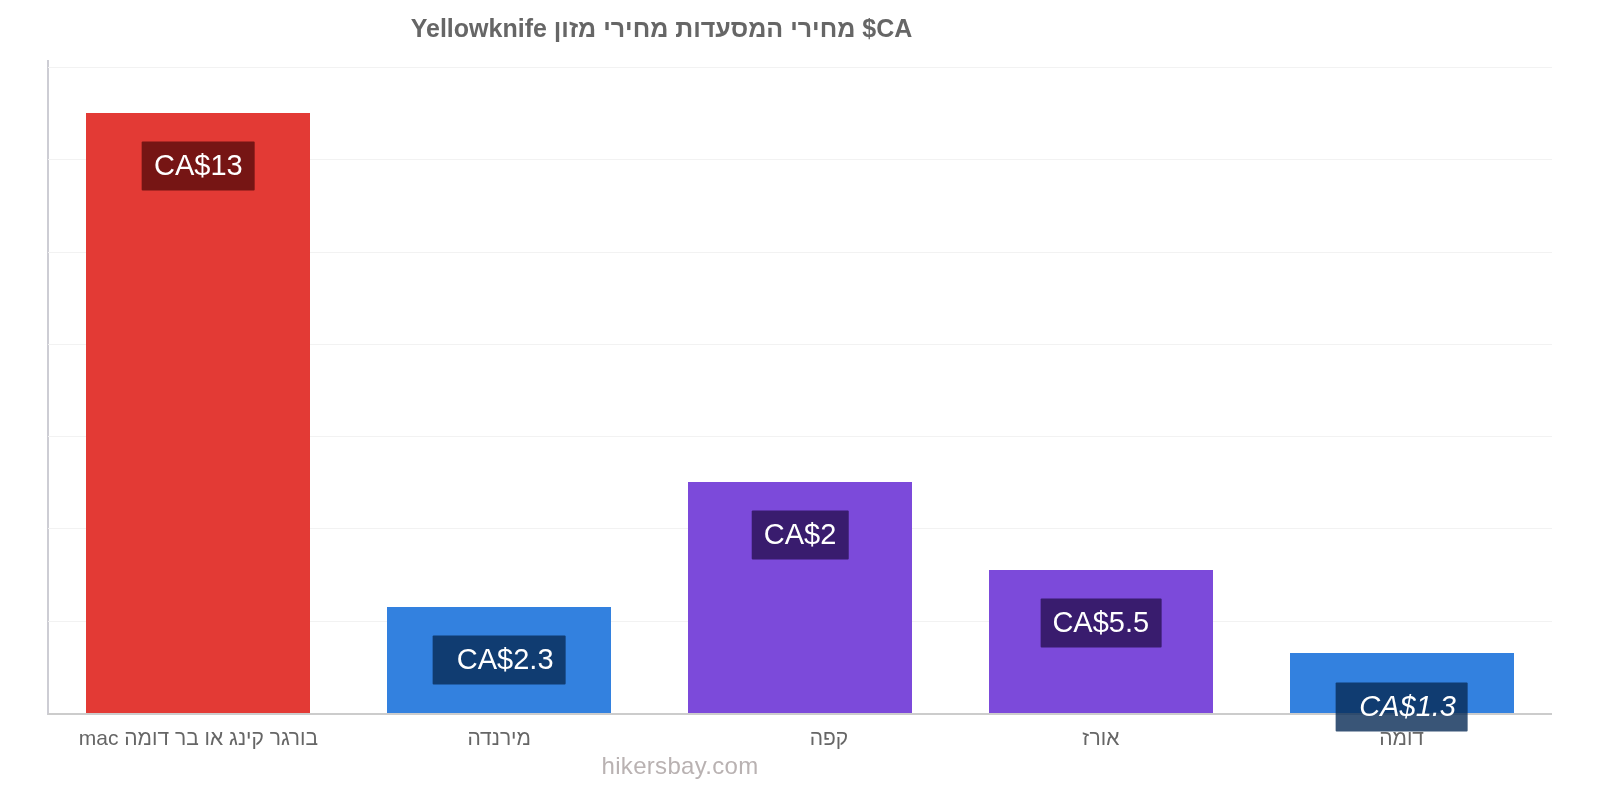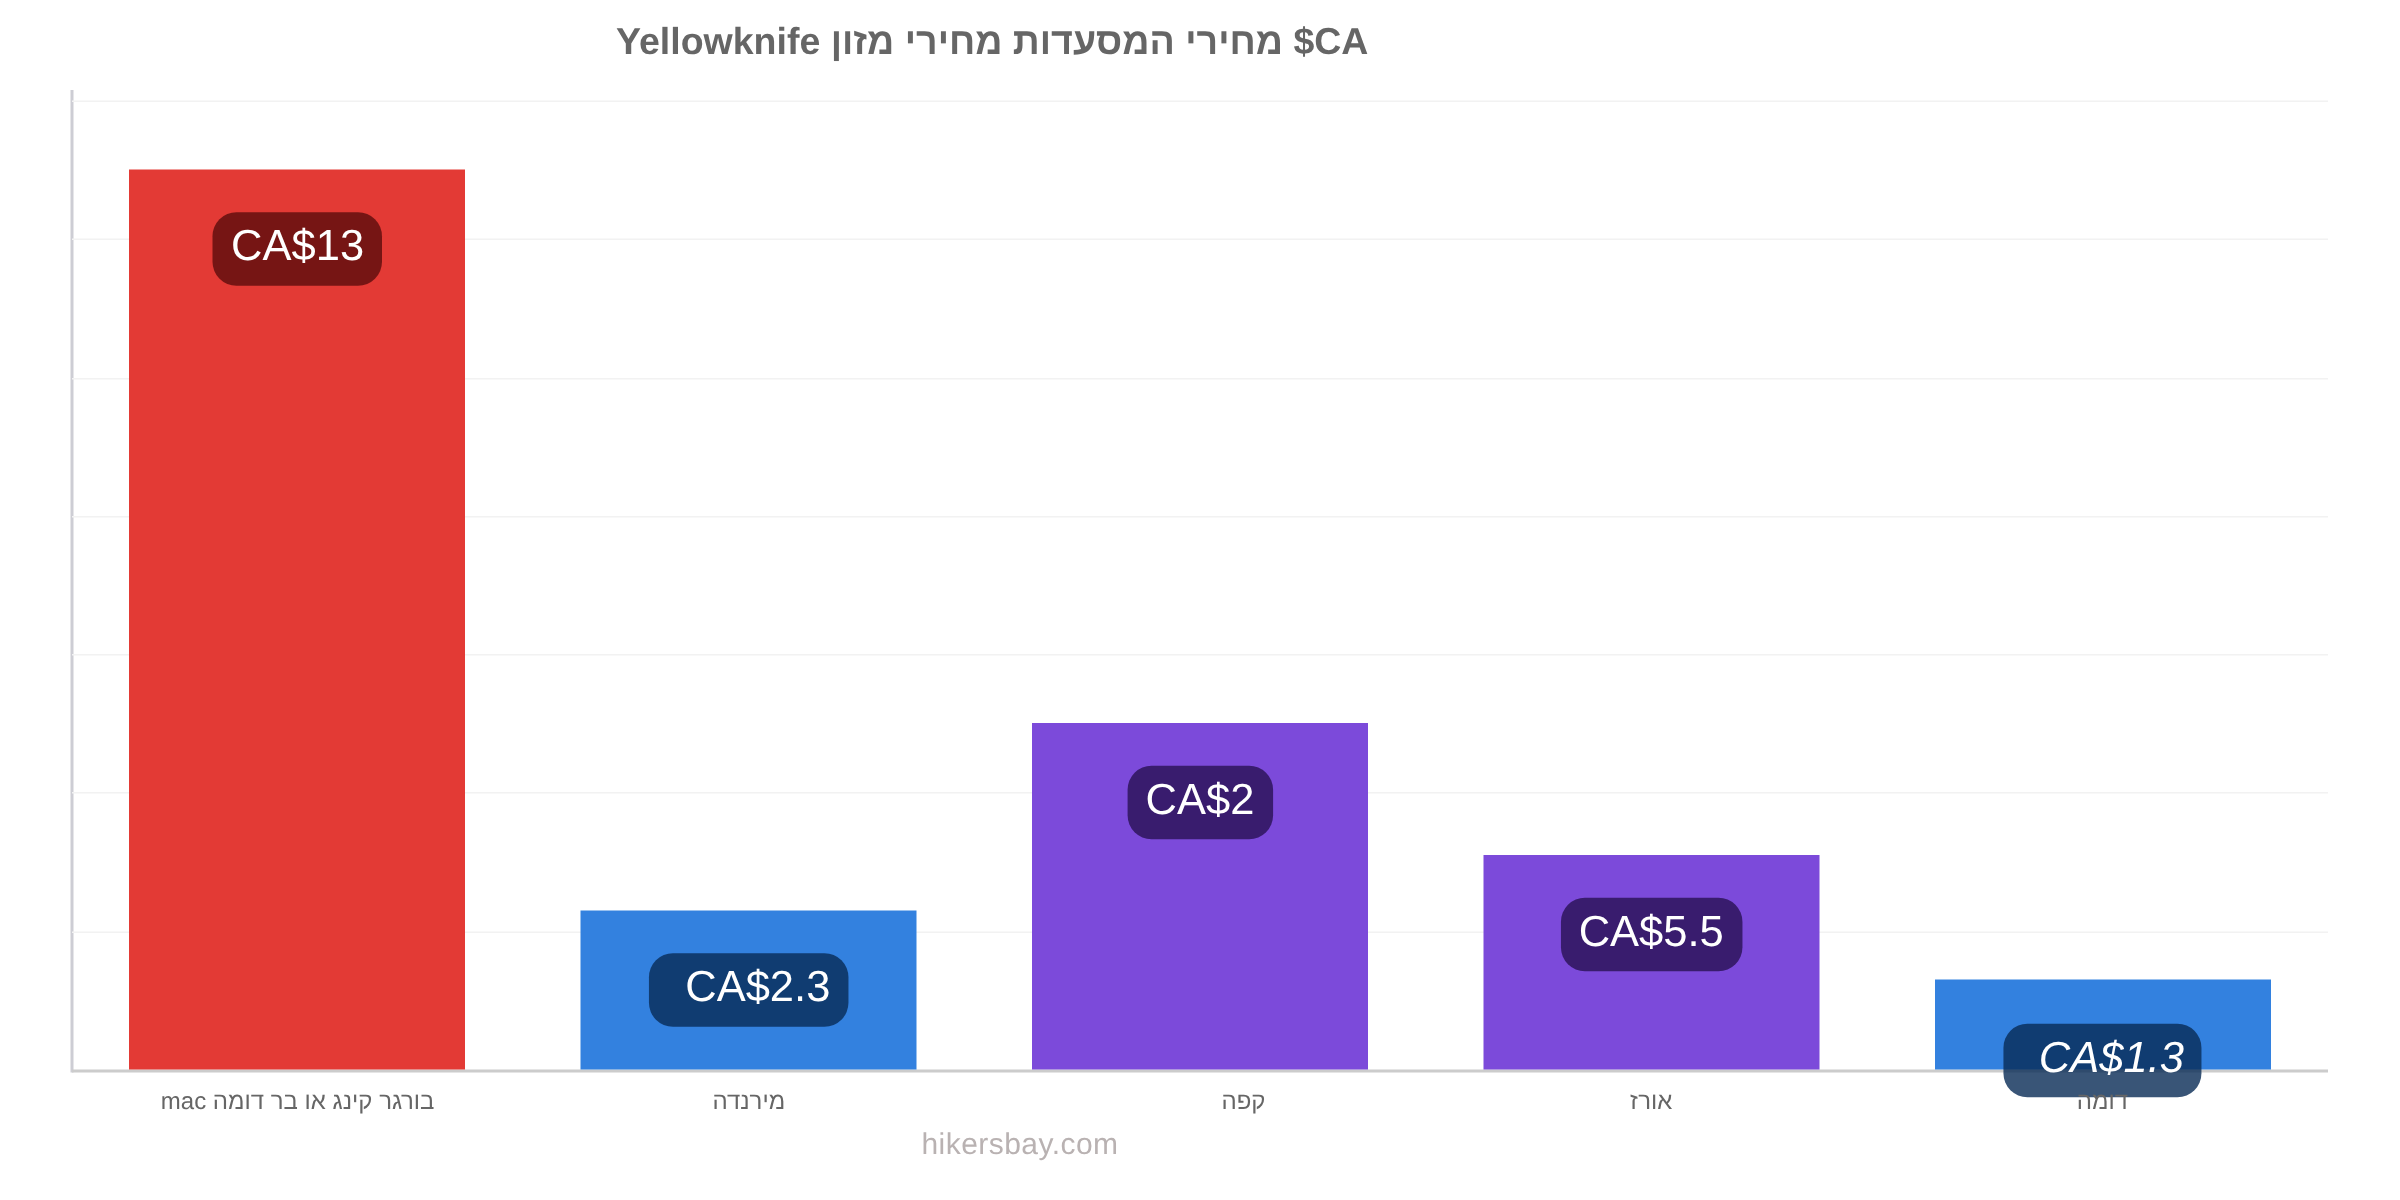--- a/index.html
+++ b/index.html
@@ -73,51 +73,51 @@
   }
 
   
   .value-label {
     position: absolute;
     transform: translate(-50%, -50%);
     color: #ffffff;
     font-size: 29px;
     line-height: 1;
     padding: 9px 12px 11px 12px;
-    border-radius: 16px;
+    border-radius: 1px;
     white-space: nowrap;
     background: rgba(22, 38, 62, 0.76);
     text-align: center;
   }
   .value-label.on-red   { background: rgba(90, 12, 12, 0.80); }
   .value-label.on-blue  { background: rgba(8, 42, 85, 0.80); padding-left: 24px; }
   .value-label.on-purple{ background: rgba(40, 16, 82, 0.80); }
 
   
   .cat-label {
     position: absolute;
     top: 713px;
     text-align: center;
-    font-size: 16px;
+    font-size: 21px;
     color: #666666;
     direction: rtl;
     unicode-bidi: isolate;
     white-space: nowrap;
     transform: translateX(-50%);
     padding-top: 13px;
   }
 
   
   #footer-watermark {
     position: absolute;
     top: 752px;
     left: 0;
     width: 1360px;
     text-align: center;
-    font-size: 20px;
+    font-size: 24px;
     color: #b9b2b2;
     letter-spacing: 0.3px;
   }
 </style>
 </head>
 <body>
 
 <div id="chart-root">
 
   <div id="chart-title">CA$ מחירי המסעדות מחירי מזון Yellowknife</div>

